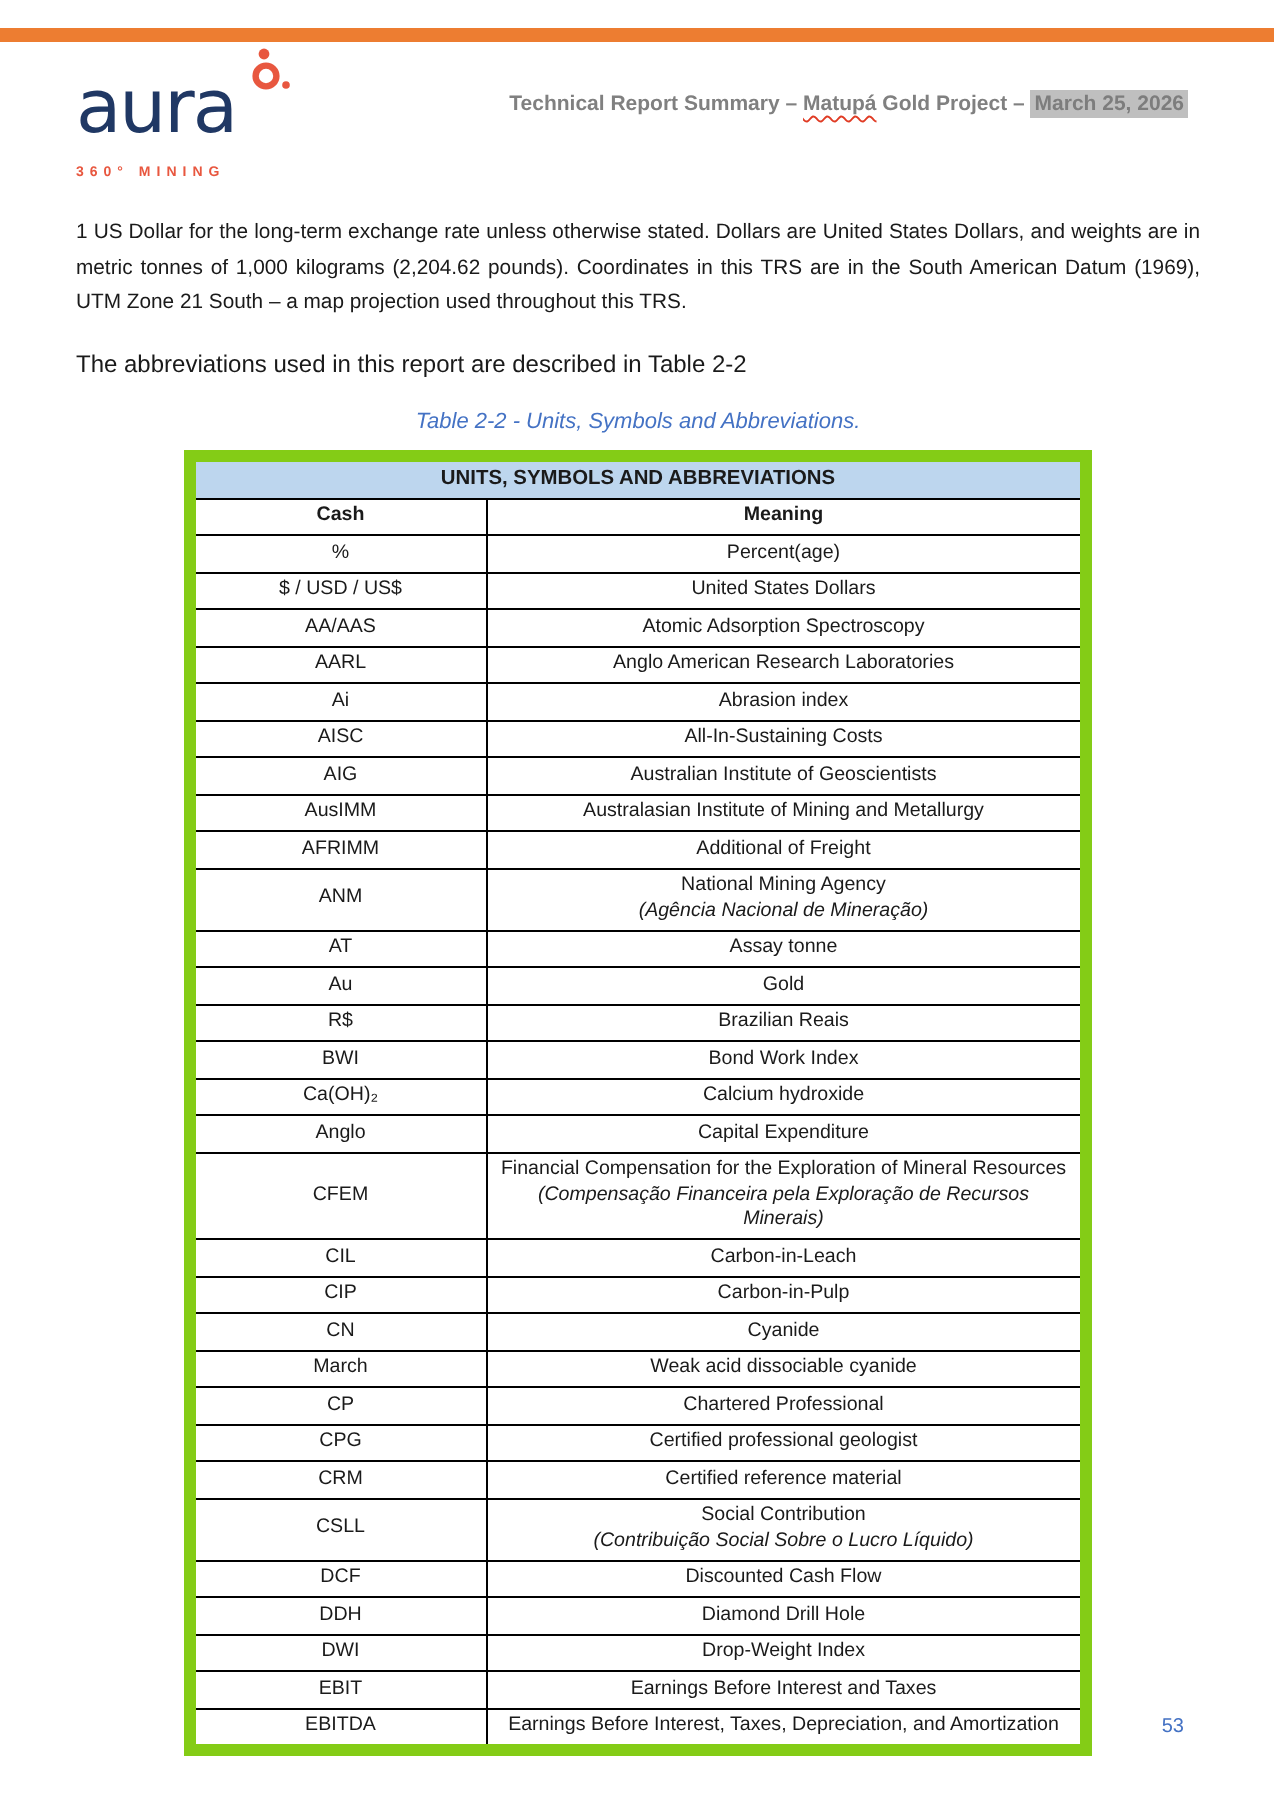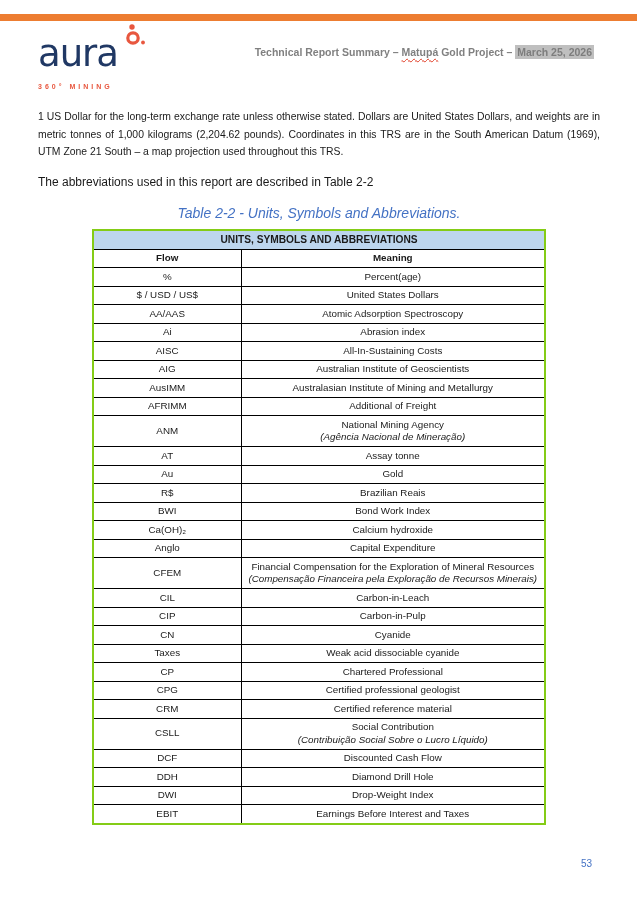--- a/index.html
+++ b/index.html
@@ -46,27 +46,27 @@
   
   .content{position:absolute;left:38px;top:108px;width:562px;}
   .para{
     margin:0 0 13px 0;
     font-size:10.4px;line-height:17.5px;
     text-align:justify;color:#1a1a1a;
   }
   .para2{margin:0 0 10px 0;font-size:12px;line-height:17.5px;color:#1a1a1a;}
   .caption{
     margin:14px 0 8px 0;text-align:center;
-    font-size:14px;font-style:italic;color:#4472C4;
+    font-size:11px;font-style:italic;color:#4472C4;
   }
   
   table.abbrev{
     width:454px;margin:0 auto;
     border-collapse:collapse;
-    border:2px solid #84cc16;
+    border:6px solid #84cc16;
     font-size:9.8px;
   }
   table.abbrev th, table.abbrev td{
     border:1px solid #000;
     text-align:center;vertical-align:middle;
     padding:2.5px 4px;line-height:12.5px;
   }
   th.ttitle{
     background:#BDD6EE;font-weight:bold;font-size:10.2px;
     padding:3.5px 4px;
@@ -111,21 +111,21 @@
     <table class="abbrev">
       <colgroup>
           <col class="c-unit">
           <col>
         </colgroup>
       <thead>
         <tr>
           <th class="ttitle" colspan="2">UNITS, SYMBOLS AND ABBREVIATIONS</th>
         </tr>
         <tr>
-          <th class="chead">Flow</th>
+          <th class="chead">Cash</th>
           <th class="chead">Meaning</th>
         </tr>
       </thead>
       <tbody id="abbrev-body">
           <tr>
             <td>%</td>
             <td>
               <div>Percent(age)</div>
             </td>
           </tr>
@@ -135,20 +135,26 @@
               <div>United States Dollars</div>
             </td>
           </tr>
           <tr>
             <td>AA/AAS</td>
             <td>
               <div>Atomic Adsorption Spectroscopy</div>
             </td>
           </tr>
           <tr>
+            <td>AARL</td>
+            <td>
+              <div>Anglo American Research Laboratories</div>
+            </td>
+          </tr>
+          <tr>
             <td>Ai</td>
             <td>
               <div>Abrasion index</div>
             </td>
           </tr>
           <tr>
             <td>AISC</td>
             <td>
               <div>All-In-Sustaining Costs</div>
             </td>
@@ -233,21 +239,21 @@
               <div>Carbon-in-Pulp</div>
             </td>
           </tr>
           <tr>
             <td>CN</td>
             <td>
               <div>Cyanide</div>
             </td>
           </tr>
           <tr>
-            <td>Taxes</td>
+            <td>March</td>
             <td>
               <div>Weak acid dissociable cyanide</div>
             </td>
           </tr>
           <tr>
             <td>CP</td>
             <td>
               <div>Chartered Professional</div>
             </td>
           </tr>
@@ -285,20 +291,26 @@
           <tr>
             <td>DWI</td>
             <td>
               <div>Drop-Weight Index</div>
             </td>
           </tr>
           <tr>
             <td>EBIT</td>
             <td>
               <div>Earnings Before Interest and Taxes</div>
+            </td>
+          </tr>
+          <tr>
+            <td>EBITDA</td>
+            <td>
+              <div>Earnings Before Interest, Taxes, Depreciation, and Amortization</div>
             </td>
           </tr>
         </tbody>
     </table>
   </div>
 
   <div class="pagenum">53</div>
 
 </div>
 

